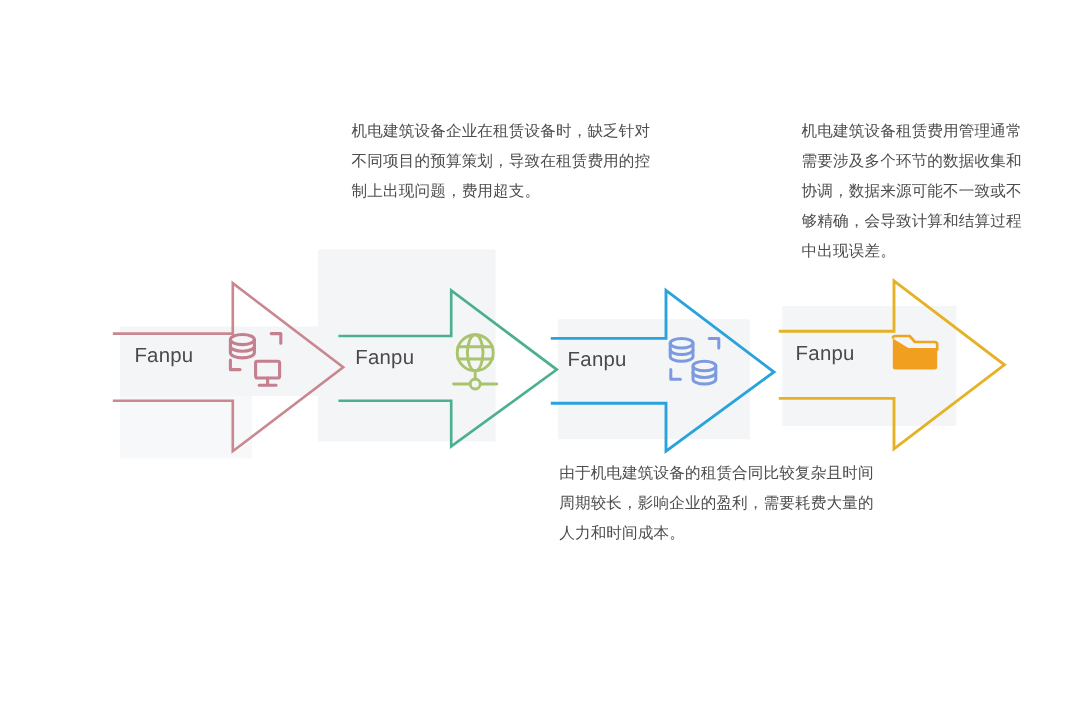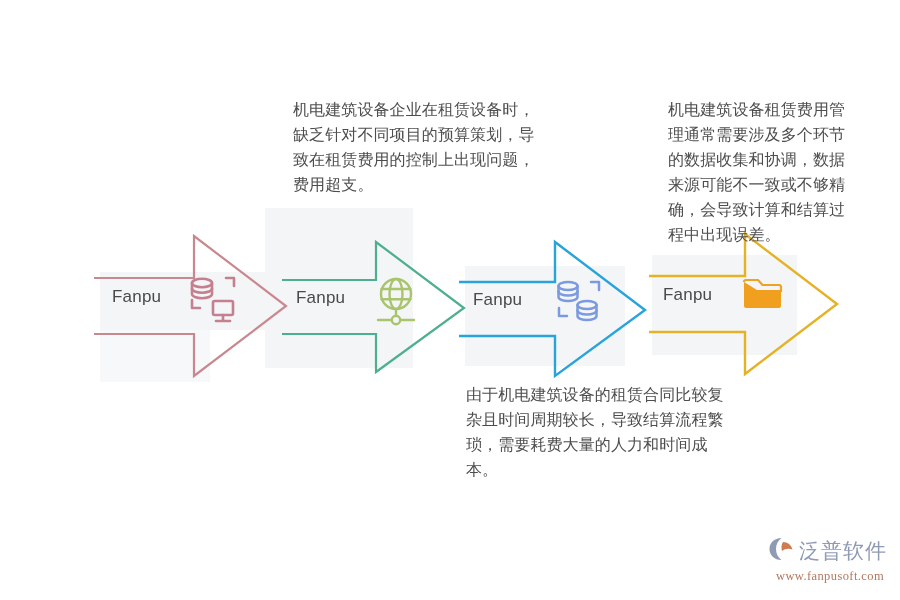--- a/index.html
+++ b/index.html
@@ -68,21 +68,21 @@
   #arrow4 .fanpu-label { left: 18px;  top: 55px; }
 
   #arrow1 .arrow-icon { left: 96px; top: 42px; }
   #arrow2 .arrow-icon { left: 94px; top: 38px; }
   #arrow3 .arrow-icon { left: 98px; top: 40px; }
   #arrow4 .arrow-icon { left: 96px; top: 44px; }
 
   
   .desc {
     position: absolute;
-    font-size: 16px;
+    font-size: 13px;
     line-height: 25px;
     color: #4d4d4d;
     z-index: 4;
     font-family: "DejaVu Sans", "Liberation Sans", sans-serif;
     letter-spacing: .1px;
   }
   #desc1 { left: 100px; top: 382px; width: 240px; }
   #desc2 { left: 293px; top: 97px;  width: 256px; }
   #desc3 { left: 466px; top: 382px; width: 268px; }
   #desc4 { left: 652px; top: 97px;  width: 185px; margin-left: 16px; }
@@ -200,29 +200,17 @@
     <span class="arrow-icon">
       <svg width="50" height="42" viewBox="0 0 50 42">
         <path d="M3 8 a2 2 0 0 1 2-2 h12 l4.5 5 H38 a2 2 0 0 1 2 2 v5" fill="none" stroke="#EFA41F" stroke-width="2.2" stroke-linejoin="round"></path>
         <path d="M3 8 v24 a2 2 0 0 0 2 2 h33 a2 2 0 0 0 2-2 V16 H16 z" fill="#F0A01E"></path>
         <path d="M16 16 H40 v4 H16 z" fill="#F0A01E"></path>
       </svg>
     </span>
   </div>
 
   <div class="desc" id="desc2">机电建筑设备企业在租赁设备时，缺乏针对不同项目的预算策划，导致在租赁费用的控制上出现问题，费用超支。</div>
-  <div class="desc" id="desc3">由于机电建筑设备的租赁合同比较复杂且时间周期较长，导致结算流程繁琐，需要耗费大量的人力和时间成本。</div>
+  <div class="desc" id="desc3">由于机电建筑设备的租赁合同比较复杂且时间周期较长，影响企业的盈利，需要耗费大量的人力和时间成本。</div>
   <div class="desc" id="desc4">机电建筑设备租赁费用管理通常需要涉及多个环节的数据收集和协调，数据来源可能不一致或不够精确，会导致计算和结算过程中出现误差。</div>
 
-  <div id="logo">
-    <div class="logo-row">
-      <span>
-        <svg width="28" height="26" viewBox="0 0 28 26">
-          <path d="M13.5 2 C6 2 1.5 7 1.5 13 C1.5 19 6 24 13.5 24 C10 21.5 8 17.5 8 13 C8 8.5 10 4.5 13.5 2 Z" fill="#8f9bb5"></path>
-          <path d="M15 6 C19.5 6 23.5 9 24.5 13.5 C21 12 17 12.5 14 15 C13 11.5 13.5 8 15 6 Z" fill="#cf7b52"></path>
-        </svg>
-      </span>
-      <span class="logo-cn">泛普软件</span>
-    </div>
-    <div class="logo-url">www.fanpusoft.com</div>
-  </div>
 
 </div>
 
 </body></html>

